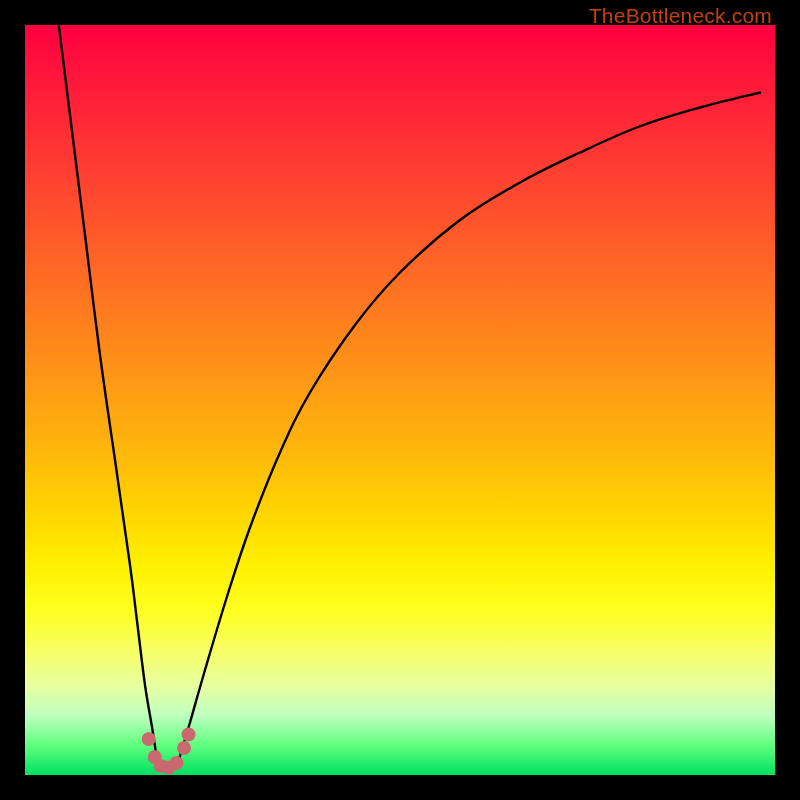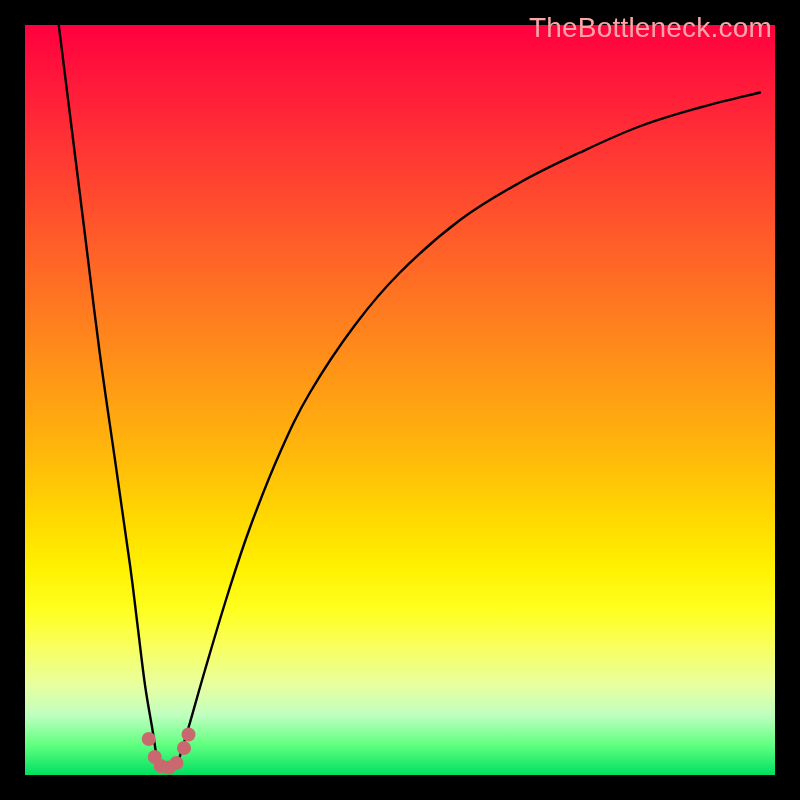--- a/index.html
+++ b/index.html
@@ -47,24 +47,24 @@
       #60ff80 96%,
       #00e060 100%
     );
   }
   .curves {
     position: absolute;
     inset: 0;
   }
   .watermark {
     position: absolute;
-    top: 12px;
+    top: 4px;
     right: 28px;
-    color: #fca5a5;
-    font-size: 28px;
+    color: #c2410c;
+    font-size: 21px;
     letter-spacing: 0.2px;
     user-select: none;
   }
 </style>
 </head>
 <body>
 
 <div class="frame">
   <div class="plot-area">
     <div class="gradient"></div>

